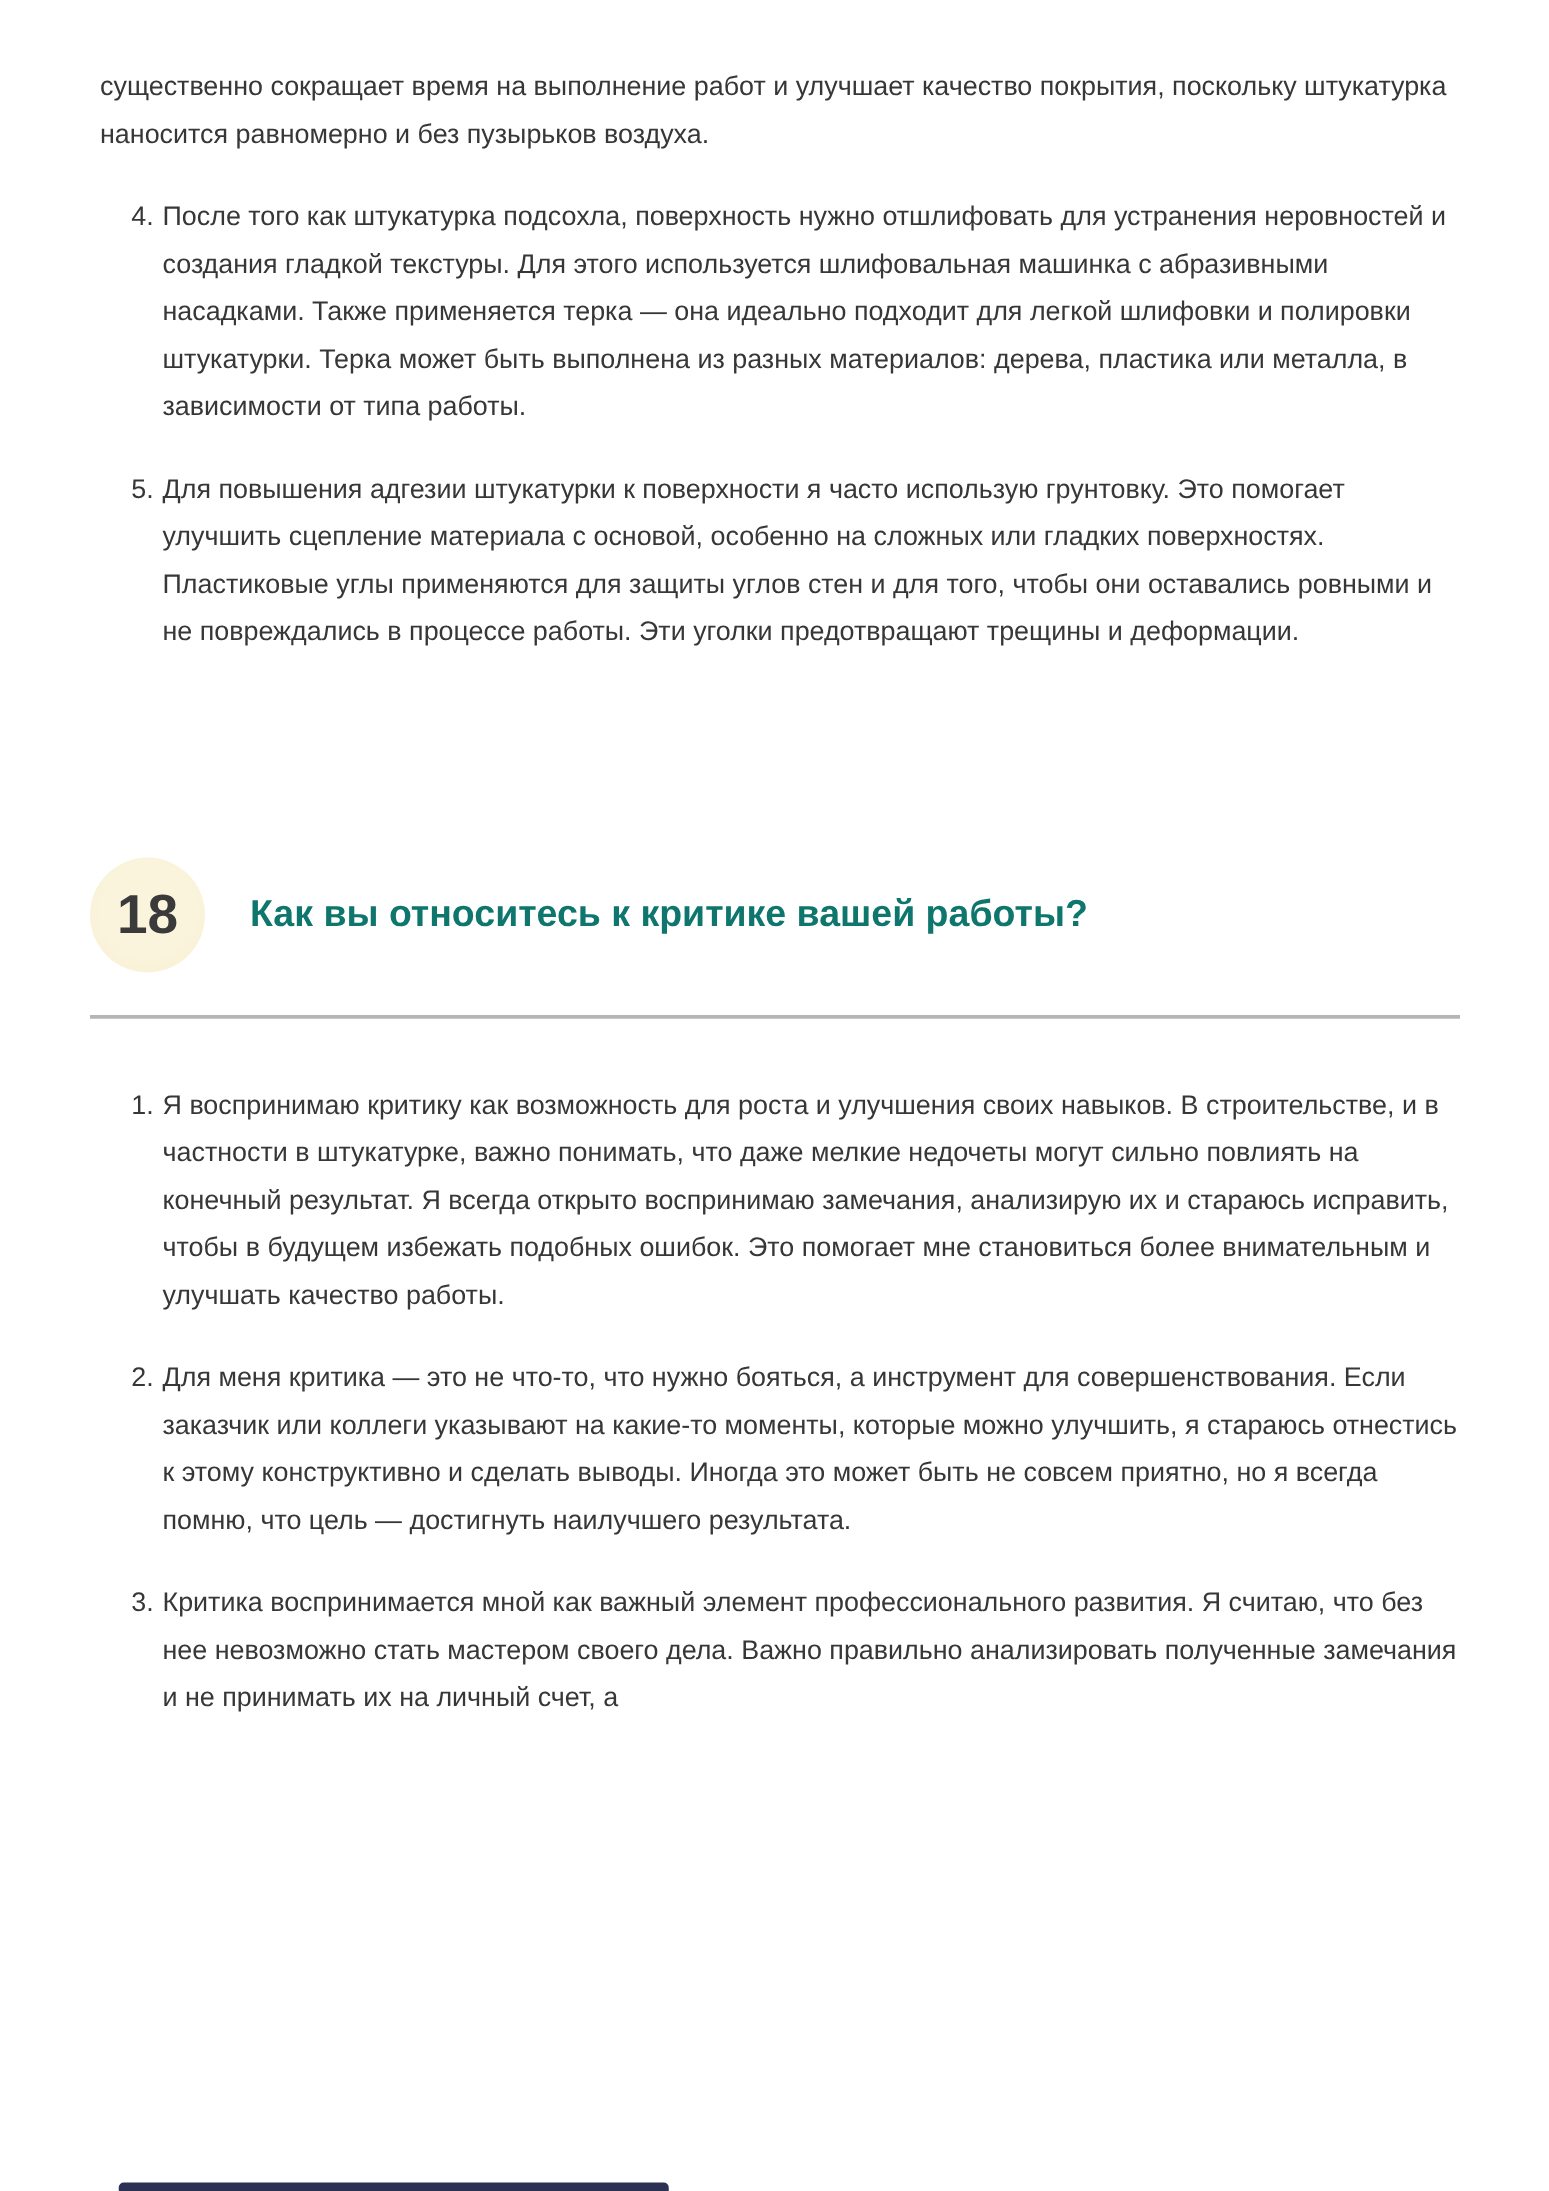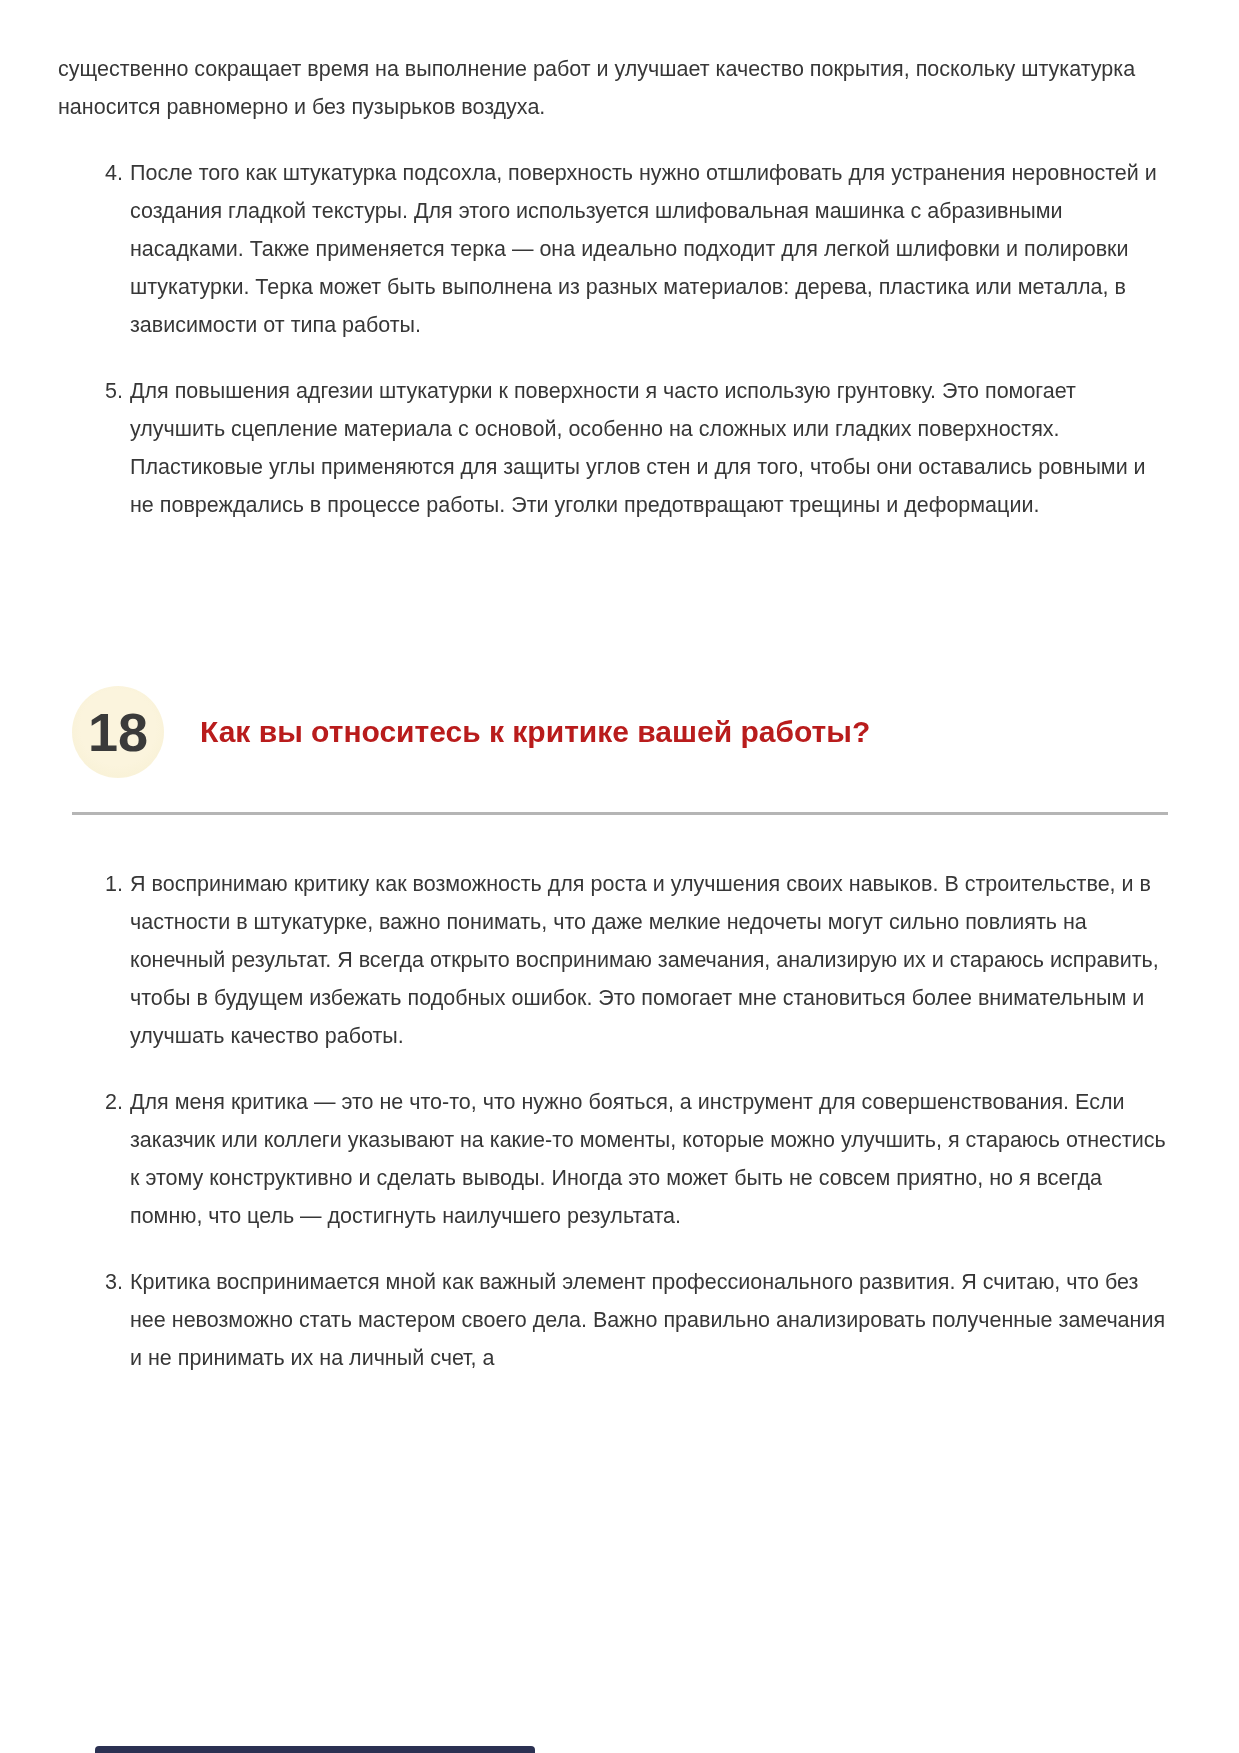--- a/index.html
+++ b/index.html
@@ -10,21 +10,21 @@
     background: #ffffff;
     overflow: hidden;
     font-family: "Liberation Sans", sans-serif;
     color: #373737;
   }
   .body-text {
     font-size: 21.5px;
     line-height: 38px;
   }
   .cont-para {
-    margin: 50px 70px 0 58px;
+    margin: 50px 70px 0 80px;
   }
   .list-item {
     position: relative;
     margin: 28px 70px 0 130px;
   }
   .list-num {
     position: absolute;
     right: 100%;
     top: 0;
     padding-right: 7px;
@@ -43,28 +43,28 @@
   }
   .q-badge {
     flex: 0 0 auto;
     width: 92px;
     height: 92px;
     border-radius: 50%;
     background: radial-gradient(circle at 50% 45%, #fbf4dd 55%, #f9f2d8 72%, #fdfaf0 92%, #ffffff 100%);
     display: flex;
     align-items: center;
     justify-content: center;
-    font-size: 54px;
+    font-size: 44px;
     font-weight: bold;
     color: #3a3a3a;
   }
   .q-title {
     font-size: 30px;
     font-weight: bold;
-    color: #b91c1c;
+    color: #0f766e;
     margin: 0;
     line-height: 1.25;
   }
   .divider {
     height: 3px;
     background: #b5b5b5;
     margin: 34px 71px 0 72px;
   }
   .answers {
     margin-top: 22px;

